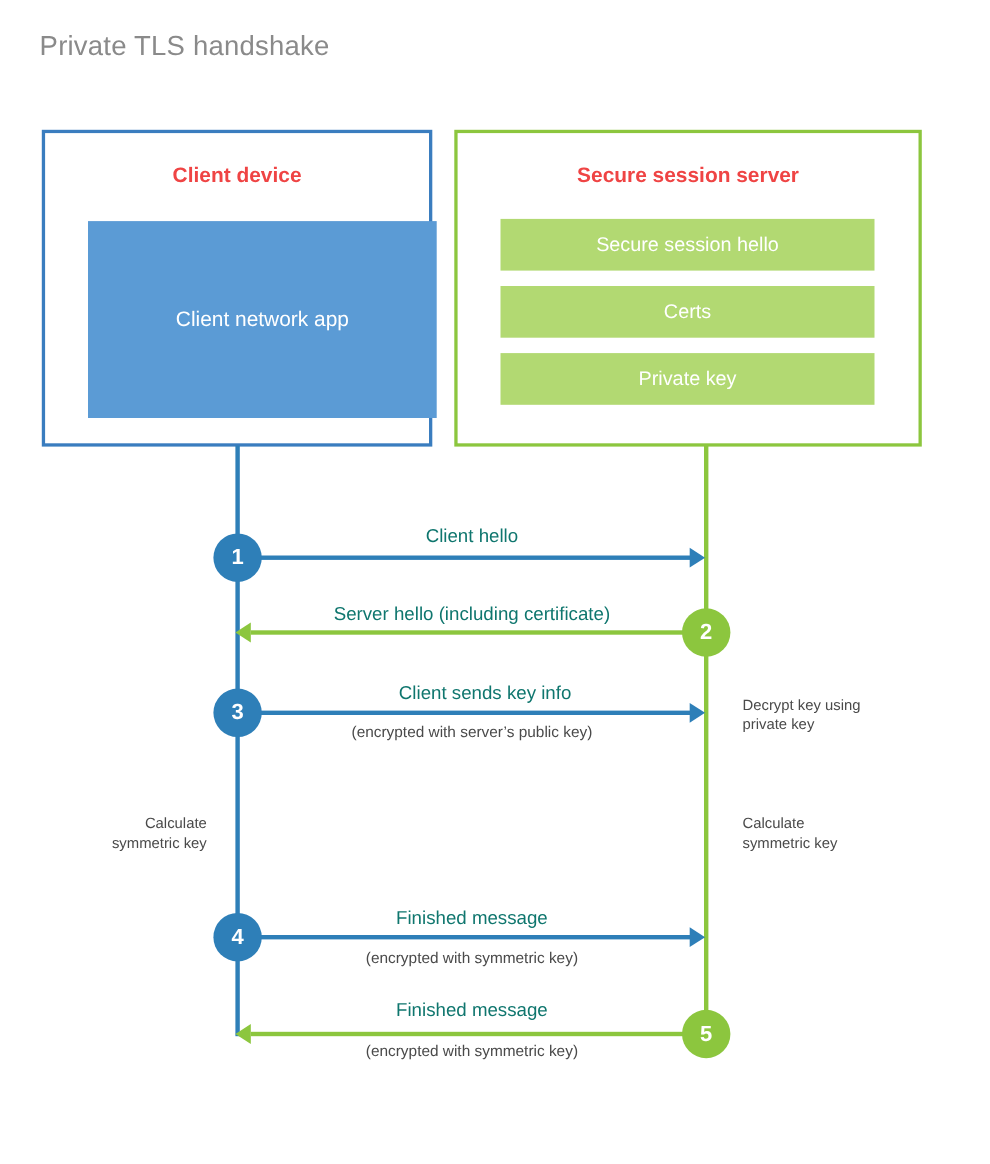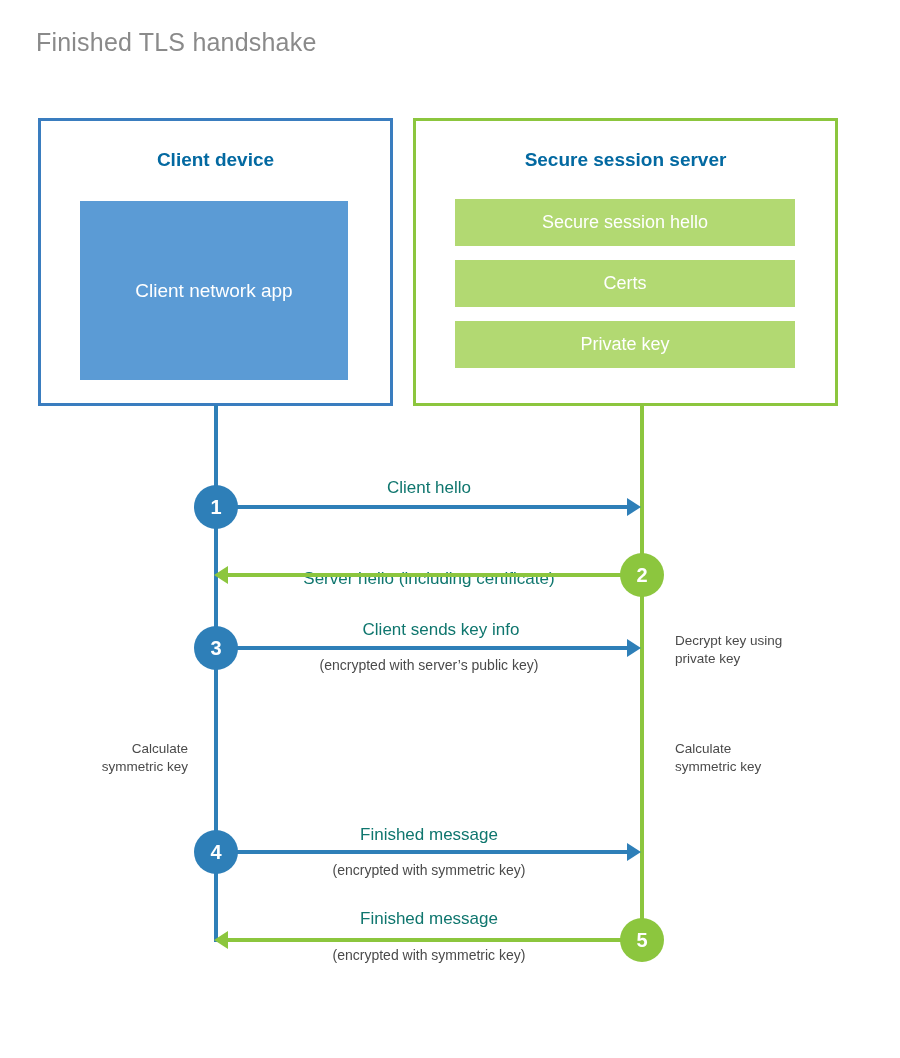--- a/index.html
+++ b/index.html
@@ -52,27 +52,27 @@
     border: 3px solid #8cc63e;
   }
   .party-title {
     position: absolute;
     left: 0;
     right: 0;
     top: 28px;
     text-align: center;
     font-size: 19px;
     font-weight: bold;
-    color: #0369a1;
+    color: #ef4444;
   }
   .client-app-block {
     position: absolute;
     left: 39px;
     top: 80px;
-    width: 268px;
+    width: 317px;
     height: 179px;
     background: #5b9bd5;
     color: #ffffff;
     font-size: 19px;
     font-weight: 300;
     display: flex;
     align-items: center;
     justify-content: center;
     text-align: center;
     line-height: 1.35;
@@ -174,21 +174,21 @@
     line-height: 1.3;
   }
   .side-note.left-note { text-align: right; }
   .side-note.right-note { text-align: left; }
 </style>
 </head>
 <body>
 
 <div id="diagram-root">
 
-  <div class="page-title">Finished TLS handshake</div>
+  <div class="page-title">Private TLS handshake</div>
 
   <div class="party-box client">
     <div class="party-title">Client device</div>
     <div class="client-app-block">Client network app</div>
   </div>
 
   <div class="party-box server">
     <div class="party-title">Secure session server</div>
     <div class="server-stack">
       <div class="server-bar">Secure session hello</div>
@@ -198,21 +198,21 @@
   </div>
 
   <div class="lifeline client-life"></div>
   <div class="lifeline server-life"></div>
 
   <div class="msg-label" style="left:216px; top:478px; width:426px;">Client hello</div>
   <div class="msg-line blue" style="left:216px; top:505px; width:412px;"></div>
   <div class="arrow-head right blue" style="left:627px; top:498px;"></div>
   <div class="step-badge blue" style="left:194px; top:485px;">1</div>
 
-  <div class="msg-label" style="left:216px; top:549px; width:426px;margin-top:20px;">Server hello (including certificate)</div>
+  <div class="msg-label" style="left:216px; top:549px; width:426px;">Server hello (including certificate)</div>
   <div class="msg-line green" style="left:228px; top:573px; width:412px;"></div>
   <div class="arrow-head left green" style="left:214px; top:566px;"></div>
   <div class="step-badge green" style="left:620px; top:553px;">2</div>
 
   <div class="msg-label" style="left:228px; top:620px; width:426px;">Client sends key info</div>
   <div class="msg-line blue" style="left:216px; top:646px; width:412px;"></div>
   <div class="arrow-head right blue" style="left:627px; top:639px;"></div>
   <div class="step-badge blue" style="left:194px; top:626px;">3</div>
   <div class="msg-sublabel" style="left:216px; top:657px; width:426px;text-align:center;">(encrypted with server’s public key)</div>
 

